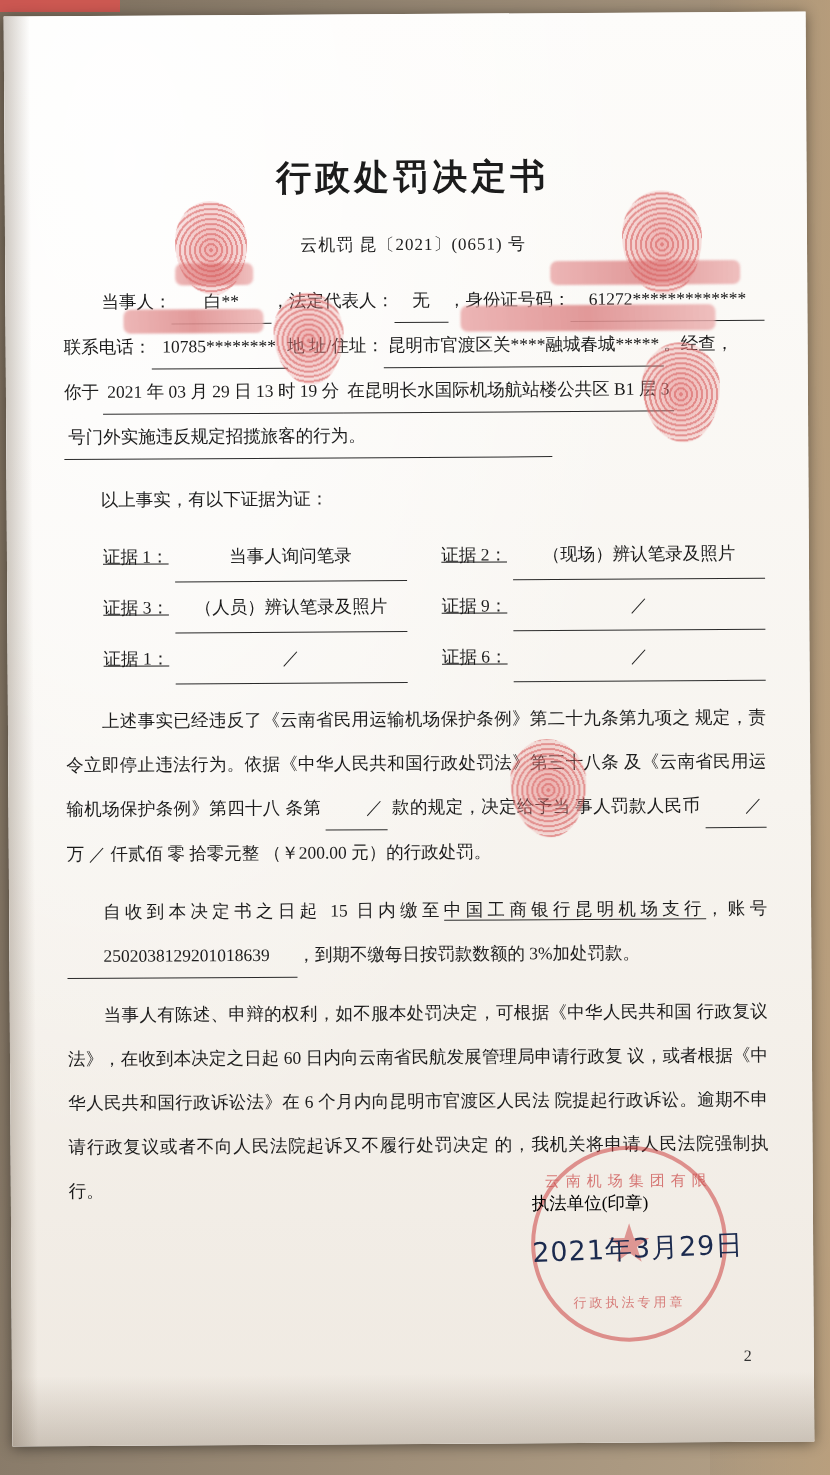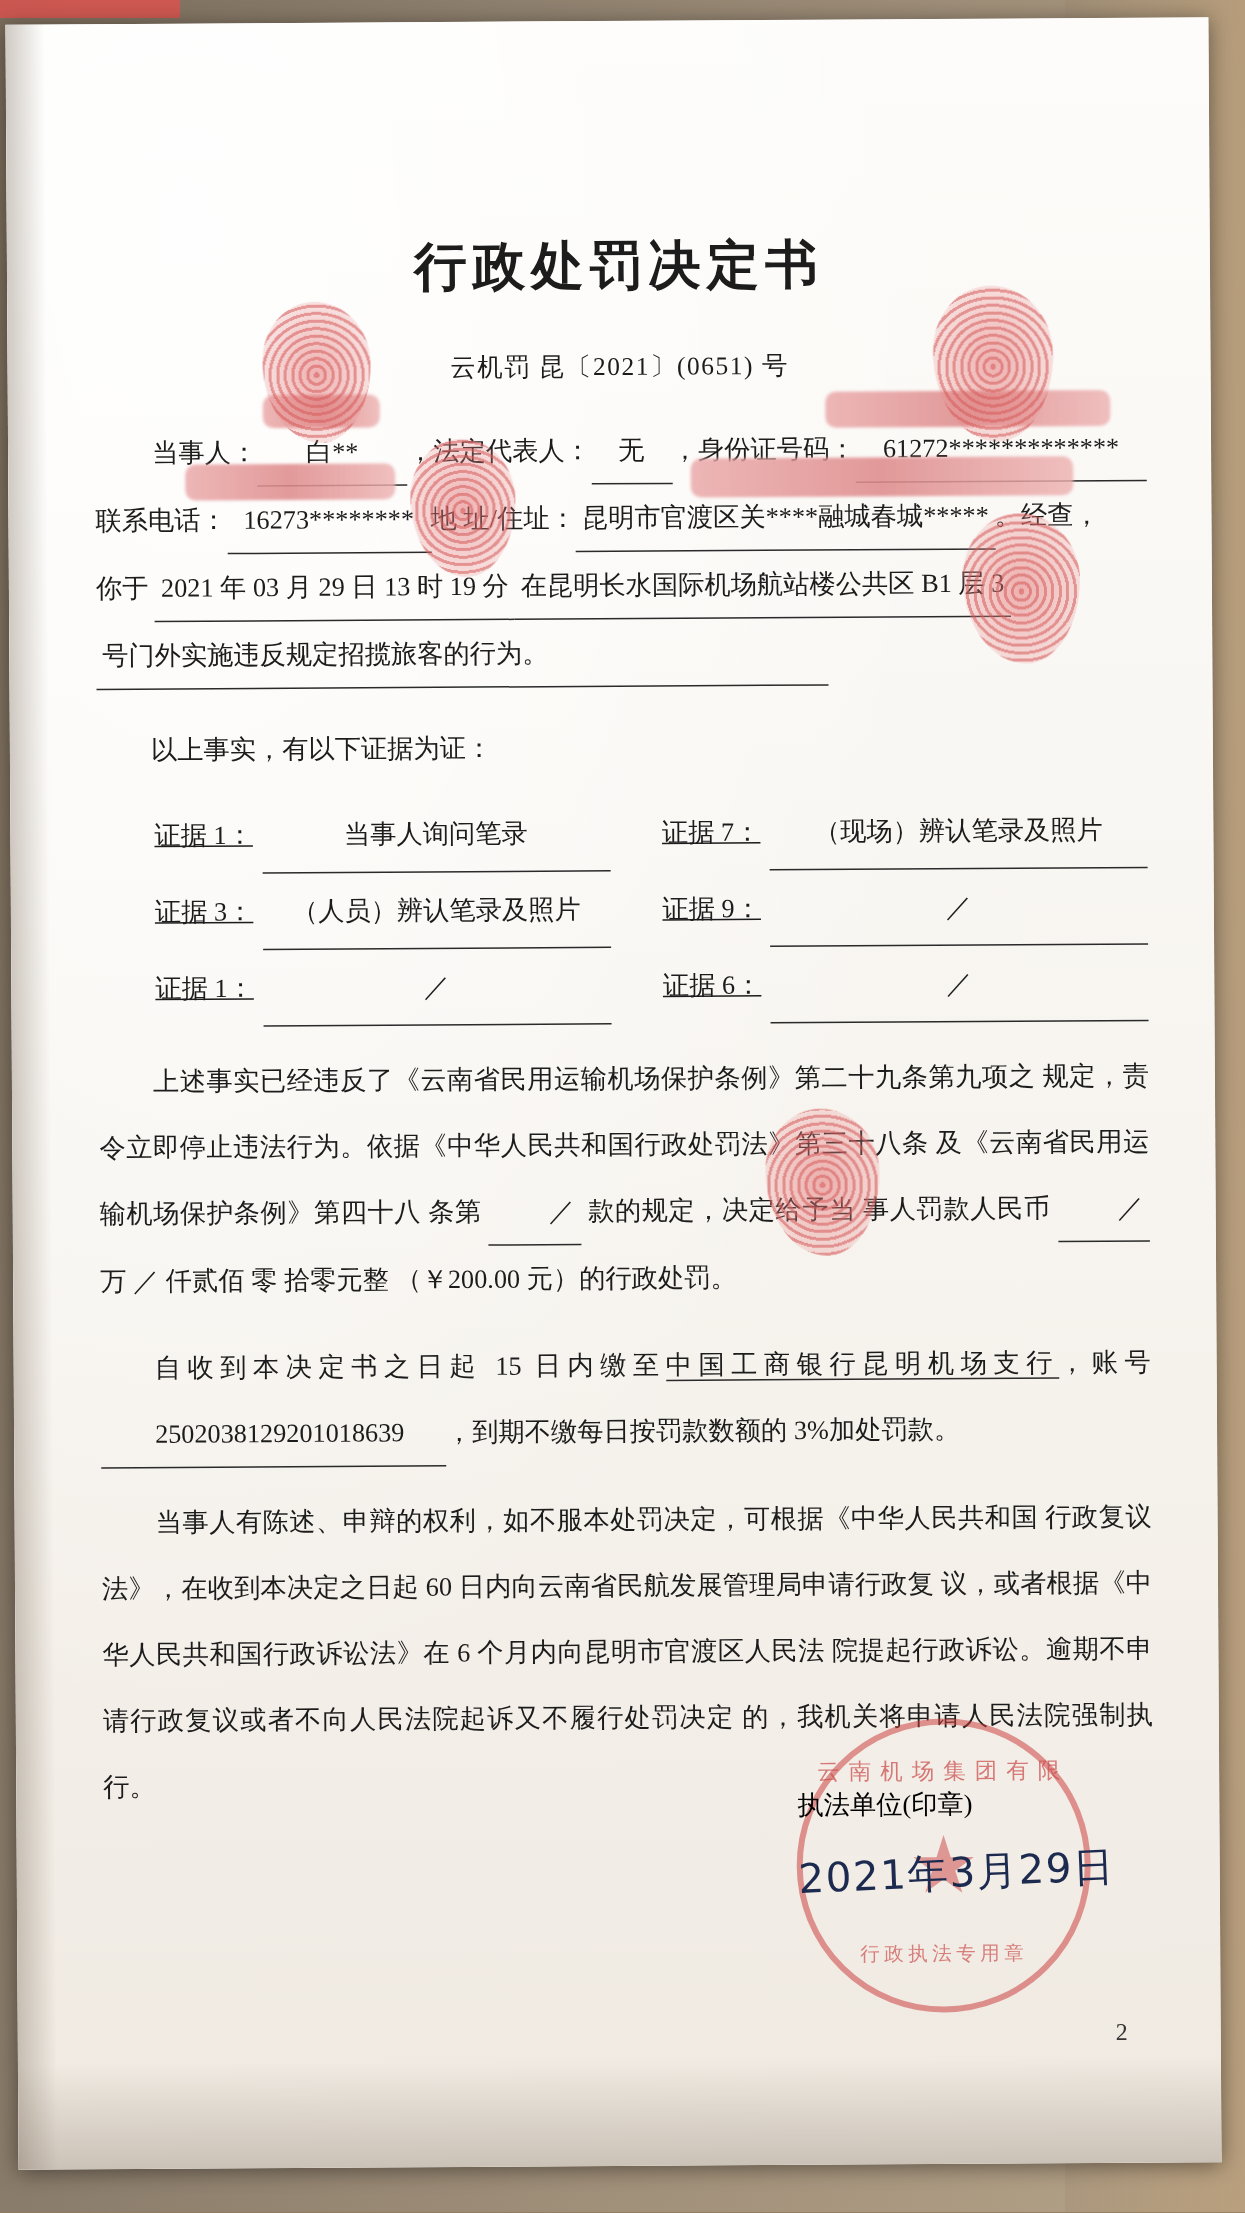--- a/index.html
+++ b/index.html
@@ -5,21 +5,21 @@
   html, body {
     margin: 0;
     padding: 0;
     background: #6b5f52;
   }
   #page {
     position: relative;
     width: 830px;
     height: 1475px;
     overflow: hidden;
-    background: #a16207;
+    background: #a3a3a3;
     font-family: "Liberation Serif", "DejaVu Serif", serif;
   }
   
   .desk {
     position: absolute;
     inset: 0;
     background:
       linear-gradient(100deg, #7b6d5c 0%, #8d7f6d 30%, #a08f79 60%, #b5a288 100%);
   }
   .desk-wood {
@@ -241,40 +241,40 @@
 
       <div class="doc-title">行政处罚决定书</div>
 
       <div class="doc-number">云机罚 昆〔2021〕(0651) 号</div>
 
       <div class="body-block">
         <div class="line indent">
           <span>当事人：</span><span class="ul" style="min-width:92px">白**</span><span>，法定代表人：</span><span class="ul" style="min-width:46px">无</span><span>，身份证号码：</span><span class="ul" style="min-width:186px">61272*************</span>
         </div>
         <div class="line">
-          <span>联系电话：</span><span class="ul" style="min-width:128px">16273********</span><span>地 址/住址：</span><span class="ul" style="min-width:250px">昆明市官渡区关****融城春城*****</span><span>。经查，</span>
+          <span>联系电话：</span><span class="ul" style="min-width:128px">10785********</span><span>地 址/住址：</span><span class="ul" style="min-width:250px">昆明市官渡区关****融城春城*****</span><span>。经查，</span>
         </div>
         <div class="line">
           <span>你于 </span><span class="ul">2021 年 03 月 29 日 13 时 19 分</span><span class="ul">在昆明长水国际机场航站楼公共区 B1 层 3</span>
         </div>
         <div class="line">
           <span class="ul" style="min-width:480px;text-align:left">号门外实施违反规定招揽旅客的行为。</span>
         </div>
       </div>
 
       <div class="para" style="margin-top:18px">以上事实，有以下证据为证：</div>
 
       <div class="evidence">
         <div class="ev-row">
           <div class="ev-cell first">
             <span class="ev-label">证据 1：</span>
             <span class="ev-val">当事人询问笔录</span>
           </div>
           <div class="ev-cell second">
-            <span class="ev-label">证据 7：</span>
+            <span class="ev-label">证据 2：</span>
             <span class="ev-val">（现场）辨认笔录及照片</span>
           </div>
         </div>
         <div class="ev-row">
           <div class="ev-cell first">
             <span class="ev-label">证据 3：</span>
             <span class="ev-val">（人员）辨认笔录及照片</span>
           </div>
           <div class="ev-cell second">
             <span class="ev-label">证据 9：</span>

